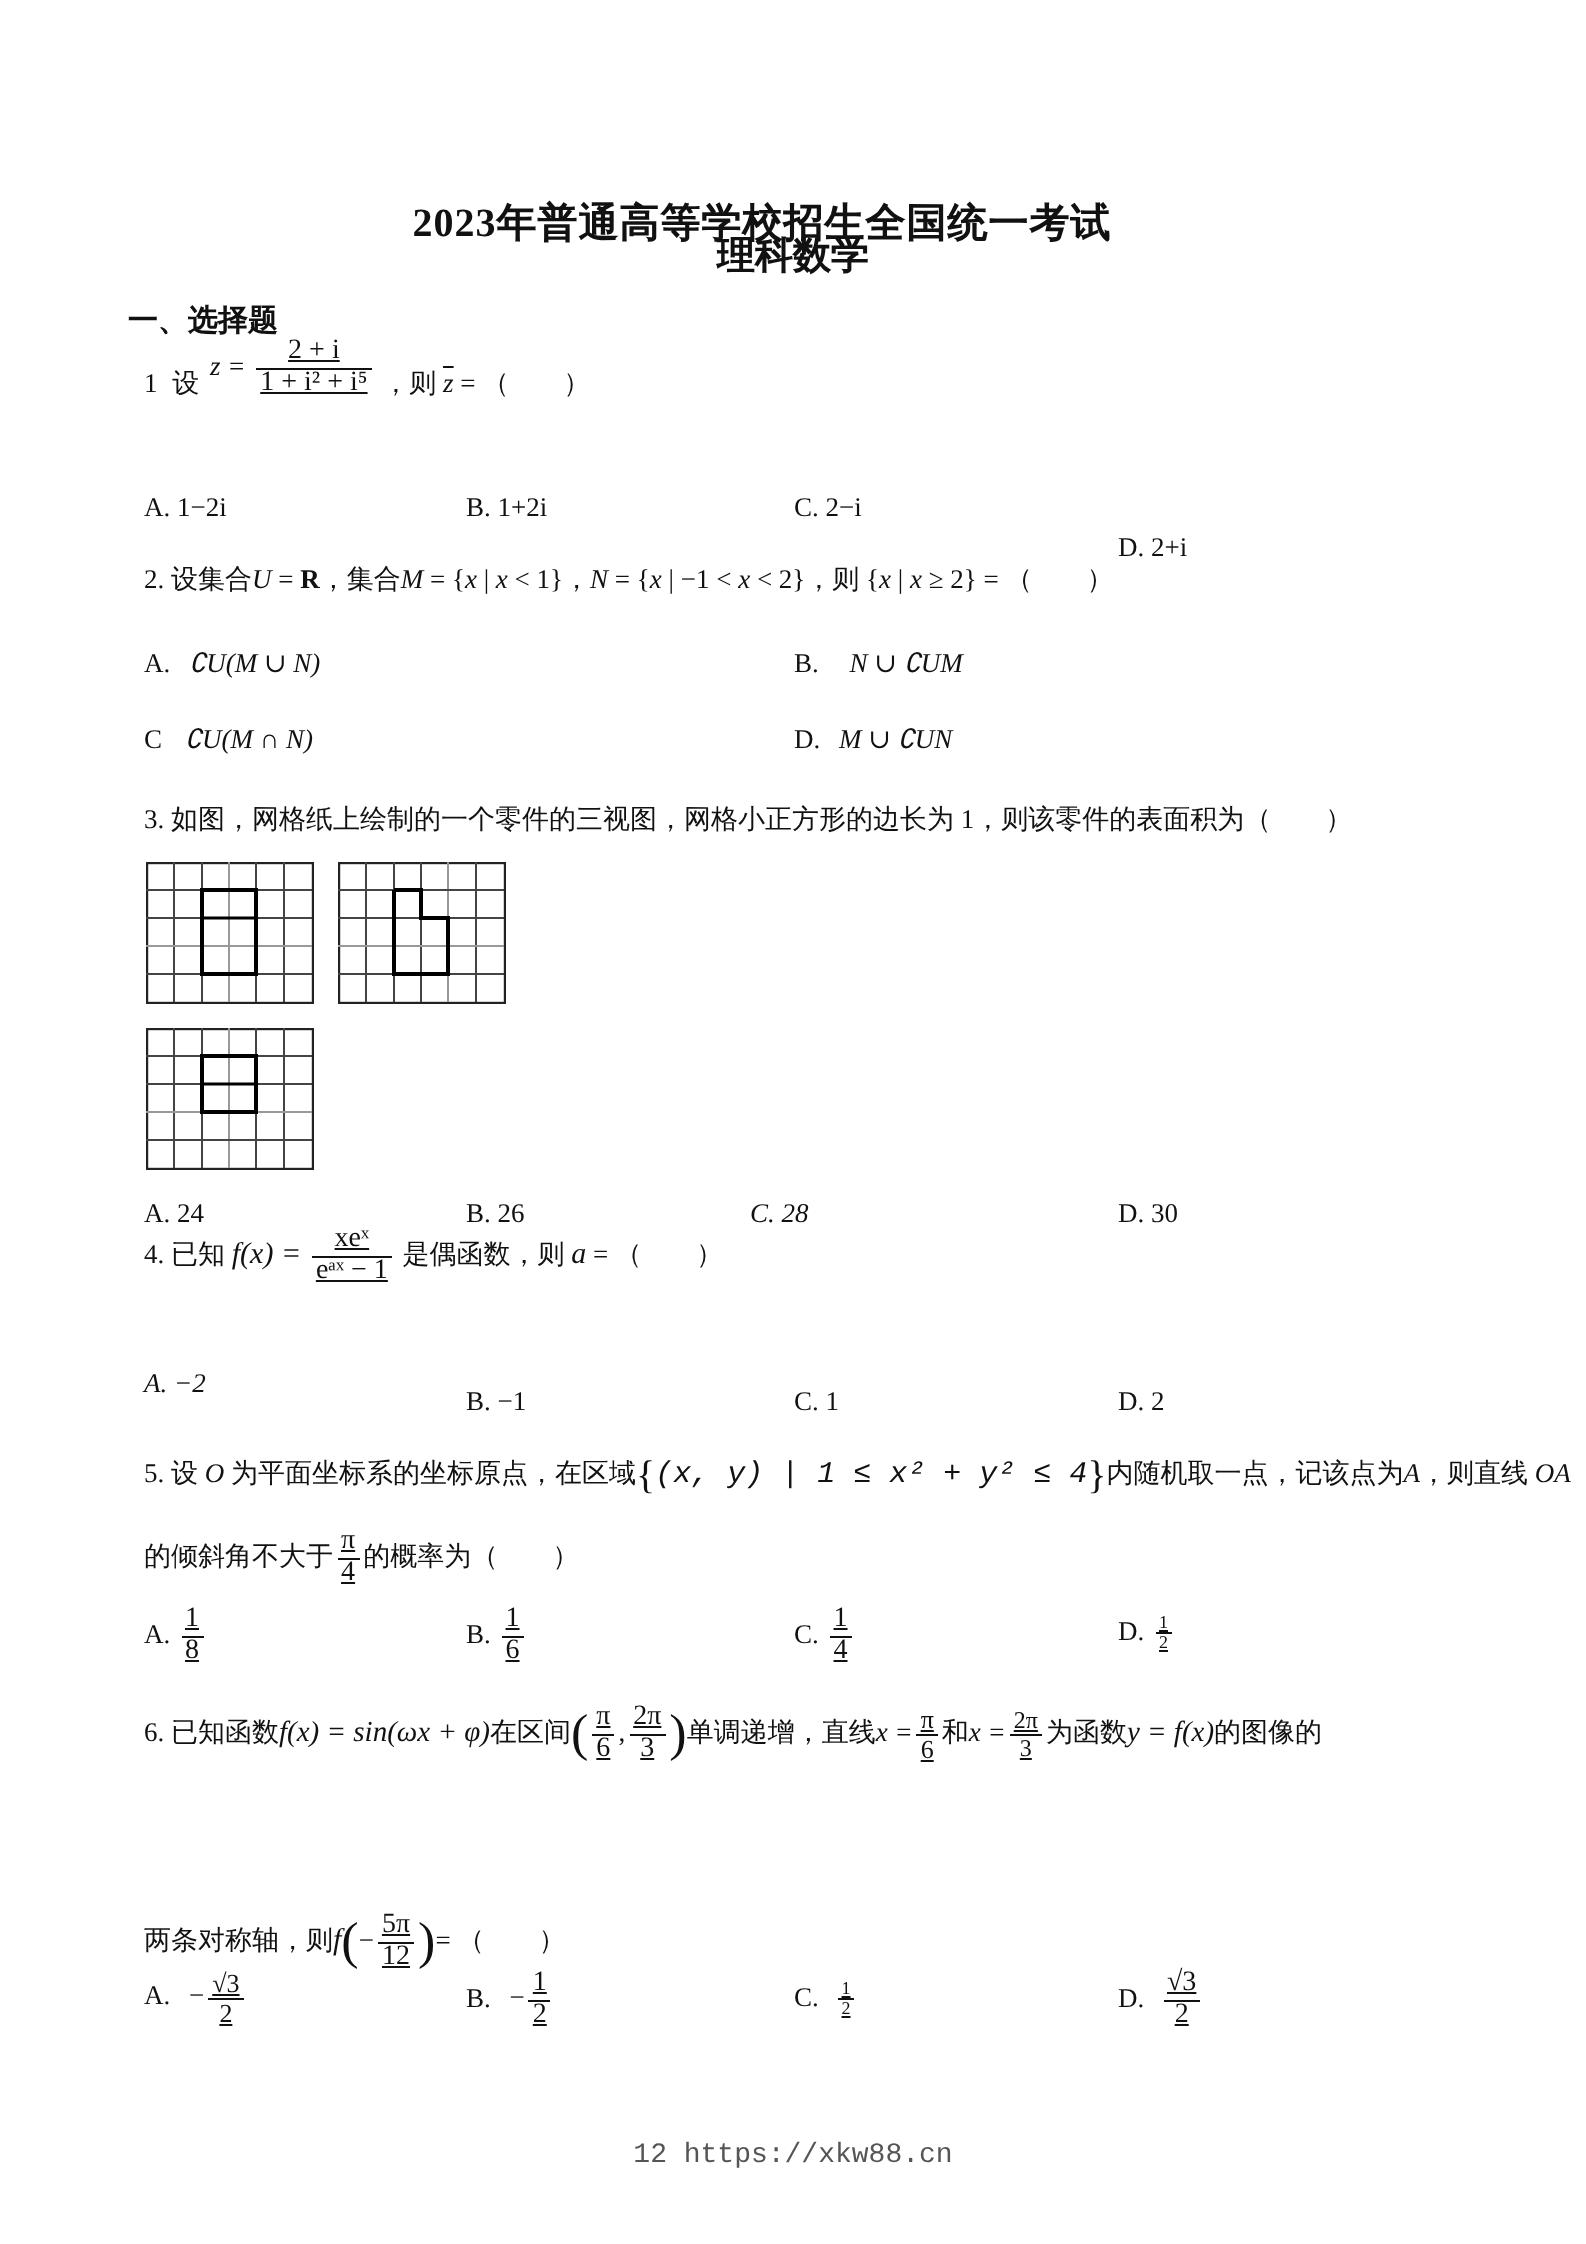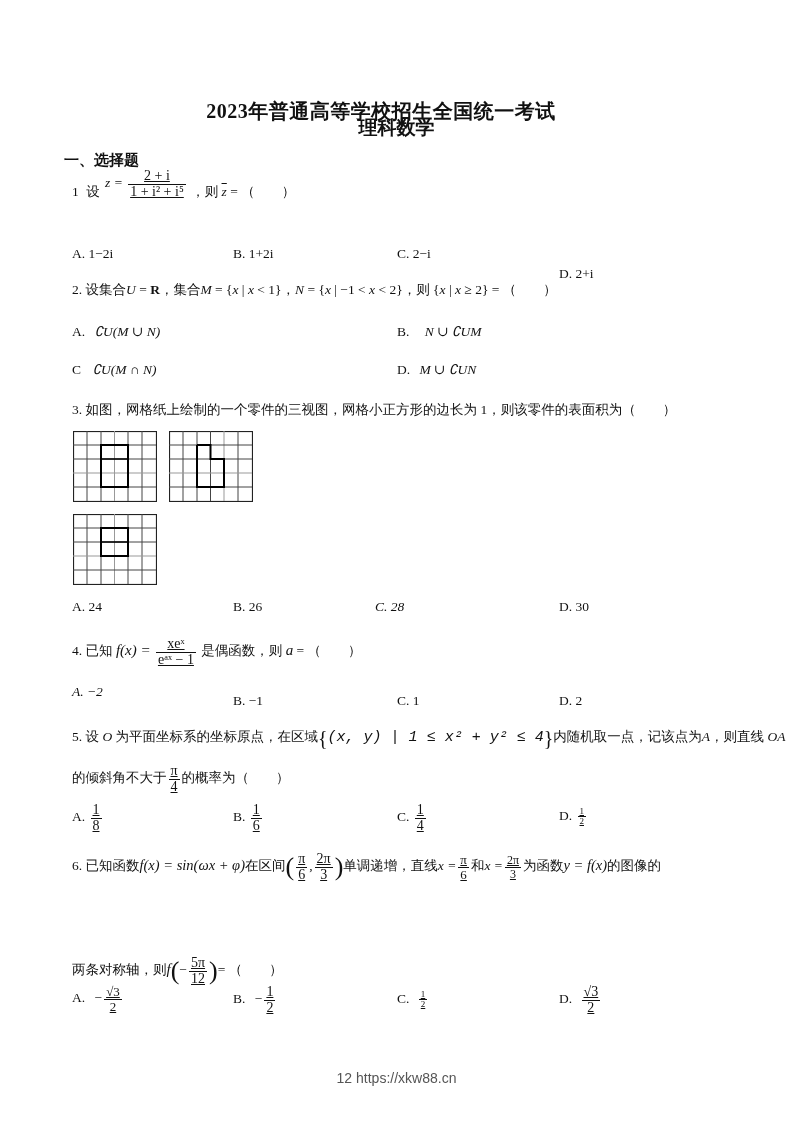--- a/index.html
+++ b/index.html
@@ -12,21 +12,21 @@
   .q { font-size:13.5px; }
   .opt { font-size:13.5px; }
   i.m { font-style:italic; }
   .frac { display:inline-block; vertical-align:middle; text-align:center; line-height:1.05; margin:0 2px;text-decoration:underline; }
   .frac > span { display:block; padding:0 2px; }
   .frac > span.num { border-bottom:1px solid #111; }
   .frac.small { font-size:9px; }
   .big { font-size:20px; vertical-align:middle; line-height:1; }
   .paren { font-size:26px; vertical-align:middle; line-height:1; font-weight:lighter; }
   .grid { position:absolute; }
-  .footer { left:0; width:793px; text-align:center; top:1070px; font-family:Liberation Sans, sans-serif; font-size:14px; color:#555; }
+  .footer { left:0; width:793px; text-align:center; top:1070px; font-family:Liberation Mono, monospace; font-size:14px; color:#555; }
 </style>
 </head>
 <body>
 
 <div class="abs title">2023年普通高等学校招生全国统一考试</div>
 <div class="abs subtitle" style="top:115px;">理科数学</div>
 <div class="abs section">一、选择题</div>
 
 <div class="abs q" style="left:72px; top:183px;">
   <span>1</span>
@@ -125,21 +125,21 @@
     <rect x="28" y="14" width="27" height="28"></rect>
     <line x1="28" y1="28" x2="55" y2="28" stroke-width="1.5"></line>
   </g>
 </svg>
 
 <div class="abs opt" style="left:72px; top:599px;">A. 24</div>
 <div class="abs opt" style="left:233px; top:599px;">B. 26</div>
 <div class="abs opt" style="left:375px; top:599px;font-style:italic;">C. 28</div>
 <div class="abs opt" style="left:559px; top:599px;">D. 30</div>
 
-<div class="abs q" style="left:72px; top:637px;">
+<div class="abs q" style="left:72px; top:613px;">
   <span>4.</span>
   <span>已知</span>
   <i class="m" style="font-size:15px;">f(x) =</i>
   <span class="frac" style="font-size:14px;">
     <span class="num">xeˣ</span>
     <span>eᵃˣ − 1</span>
   </span>
   <span>是偶函数，则</span>
   <i class="m" style="font-size:15px;">a</i>
   <span>= （　　）</span>

